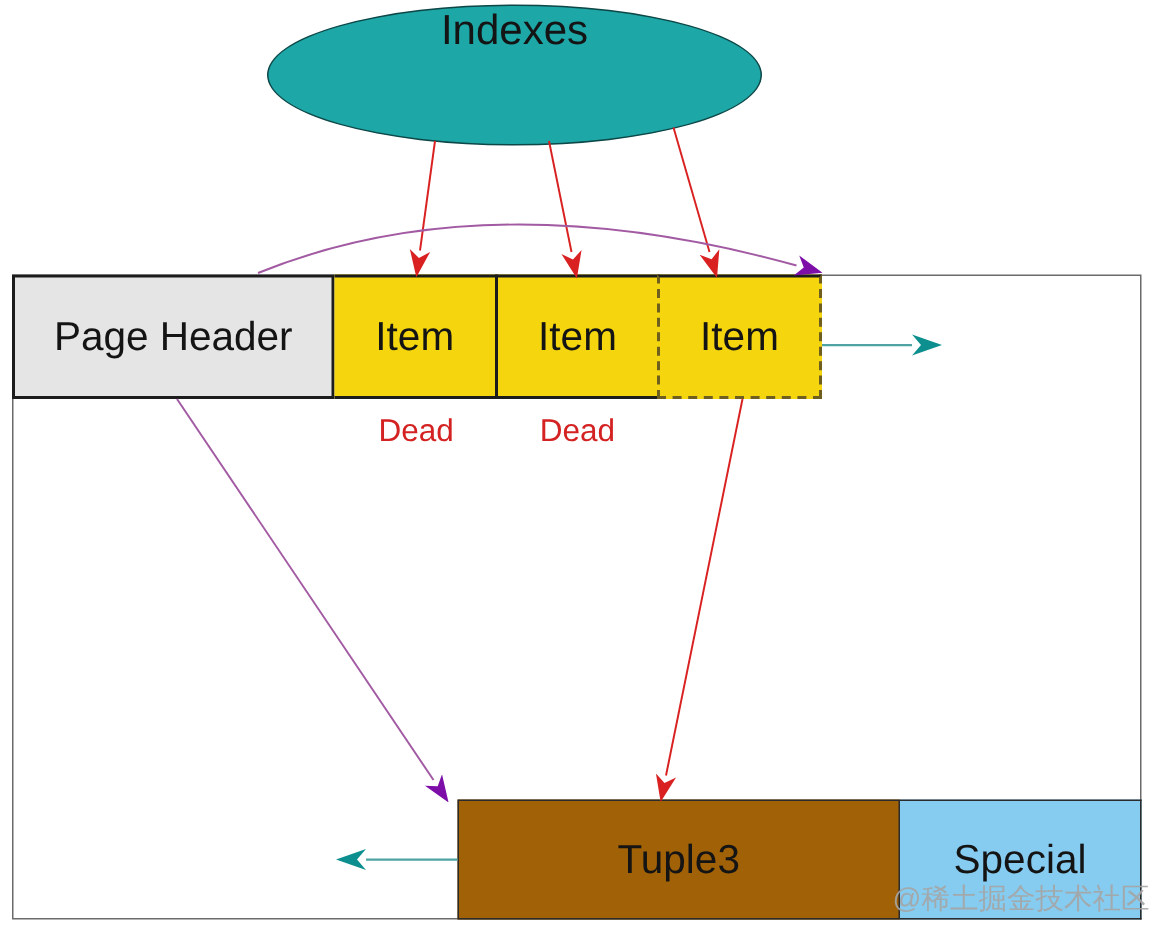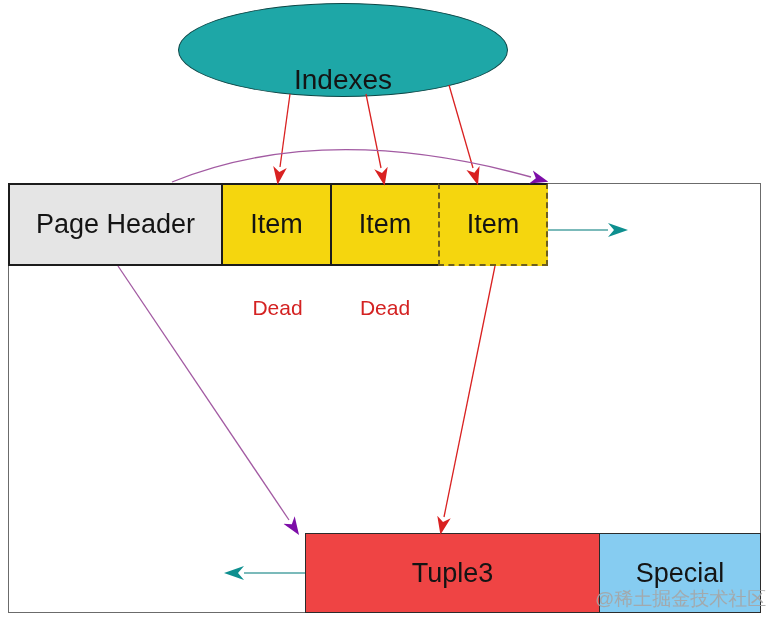--- a/index.html
+++ b/index.html
@@ -10,21 +10,21 @@
     font-family:"Liberation Sans", sans-serif;
     overflow:hidden;
   }
   .abs{position:absolute;box-sizing:border-box;}
   
   #indexes-ellipse{
     left:178px;top:3px;width:330px;height:94px;
     background:#1EA7A7;
     border:1.5px solid #0d4747;
     border-radius:50%;
-    display:flex;align-items:flex-end;justify-content:center;
+    display:flex;align-items:flex-start;justify-content:center;
     font-size:28px;color:#141414;
     z-index:2;
   }
   
   #page-box{
     left:8px;top:183px;width:753px;height:430px;
     border:1px solid #6b6b6b;
     background:#ffffff;
     z-index:1;
   }
@@ -52,28 +52,27 @@
   #item-cell-3{
     left:438px;top:183px;width:110px;height:83px;
     background:#F5D60E;
     border:2px dashed #6e5f1e;
     border-top:2px solid #1c1c1c;
   }
   .dead-label{
     display:flex;align-items:center;justify-content:center;
     font-size:21px;color:#D42222;
     z-index:3;
-    margin-top:20px;
   }
   #dead-label-1{left:223px;top:274px;width:109px;height:28px;}
   #dead-label-2{left:332px;top:274px;width:106px;height:28px;}
   
   #tuple3-cell{
     left:305px;top:533px;width:295px;height:80px;
-    background:#ef4444;
+    background:#a16207;
     border:1.5px solid #2b2b2b;
     z-index:3;
   }
   #special-cell{
     left:600px;top:533px;width:161px;height:80px;
     background:#86CCF1;
     border:1.5px solid #2b2b2b;border-left:none;
     z-index:3;
     align-items:center;
   }

